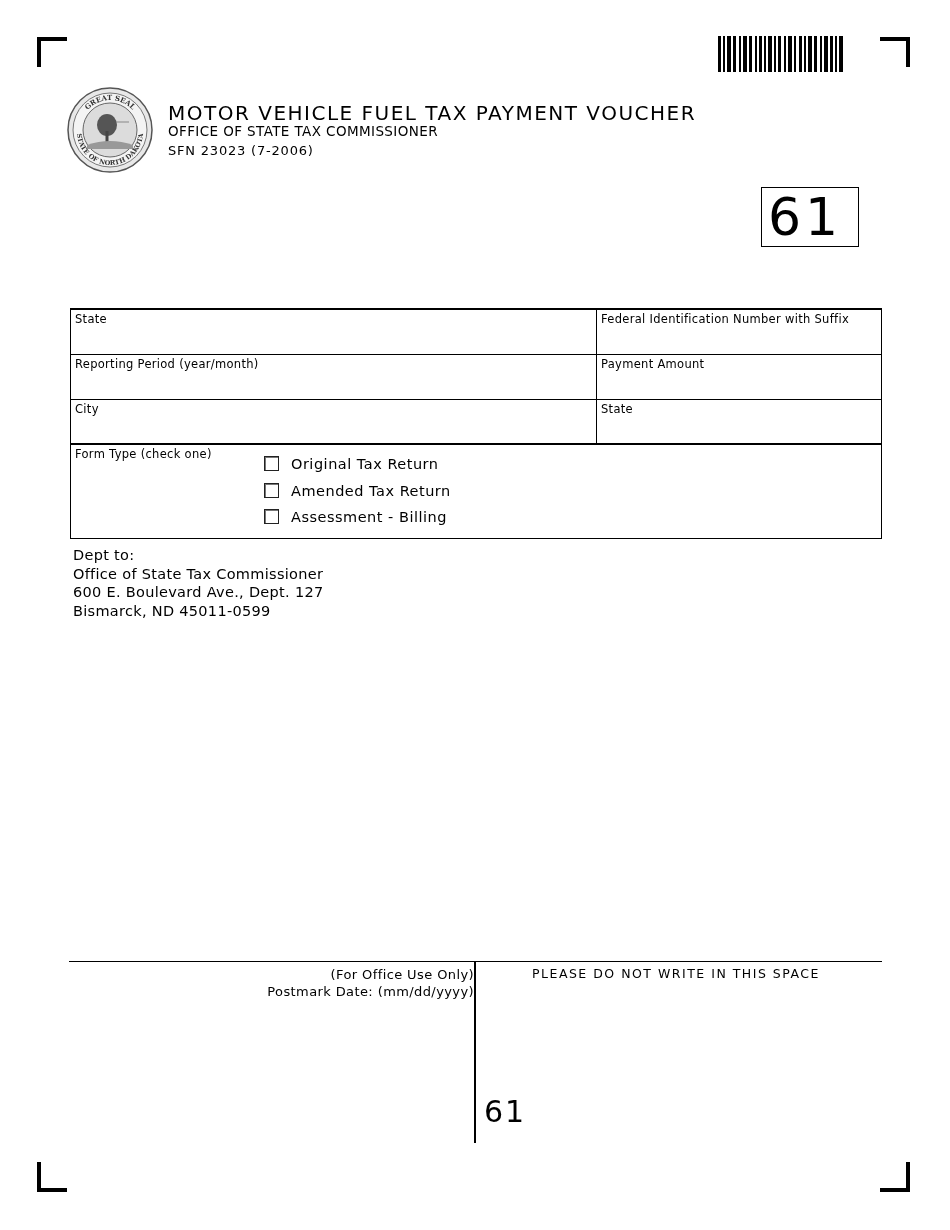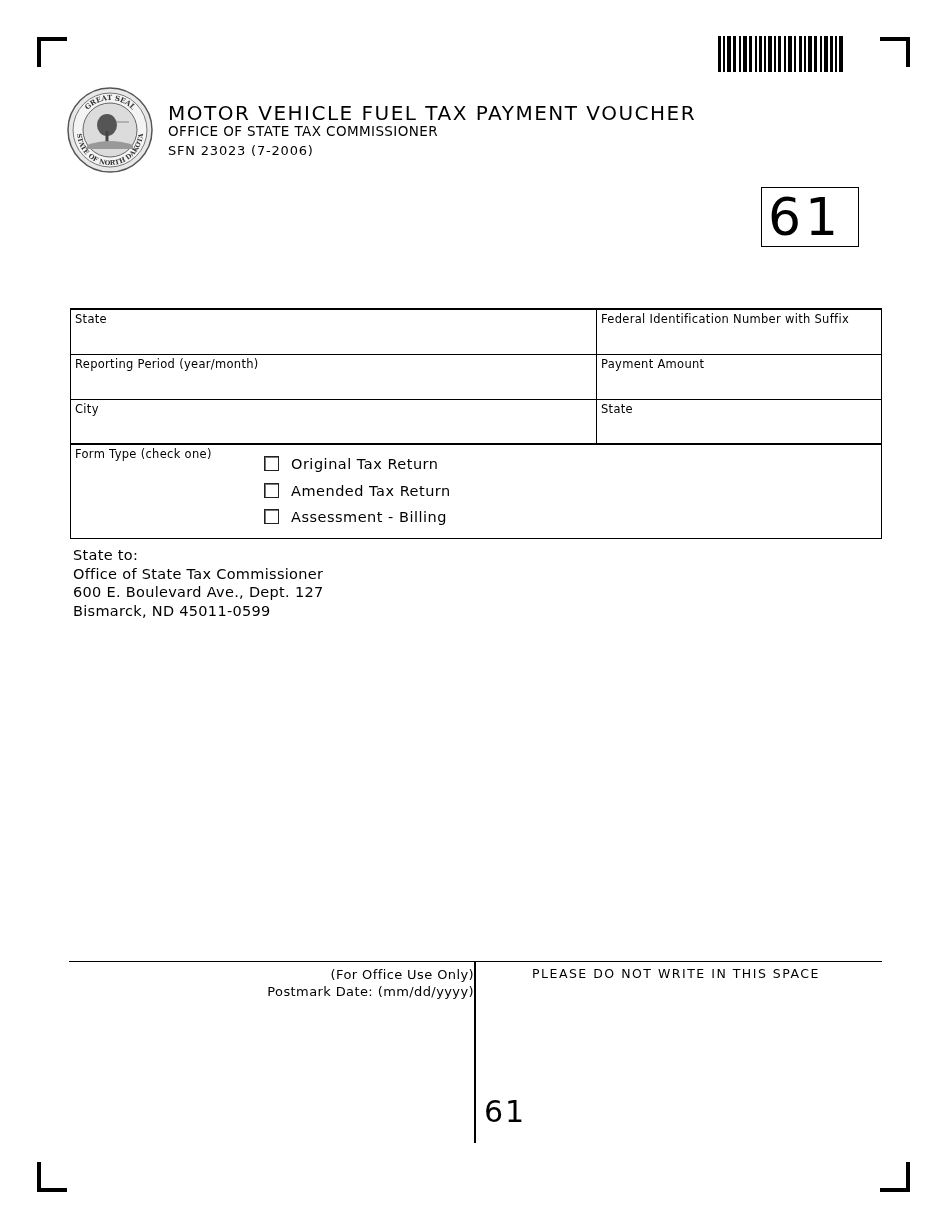--- a/index.html
+++ b/index.html
@@ -134,21 +134,21 @@
     <span class="chk"></span>
     <span>Amended Tax Return</span>
   </label>
   <label class="opt" style="top:65px">
     <span class="chk"></span>
     <span>Assessment - Billing</span>
   </label>
 </div>
 
 <div class="abs mail">
-  <div>State to:</div>
+  <div>Dept to:</div>
   <div>Office of State Tax Commissioner</div>
   <div>600 E. Boulevard Ave., Dept. 127</div>
   <div>Bismarck, ND 45011-0599</div>
 </div>
 
 <div class="abs bottom-line"></div>
 <div class="abs vline"></div>
 <div class="abs office">
   <div>(For Office Use Only)</div>
   <div>Postmark Date: (mm/dd/yyyy)</div>

